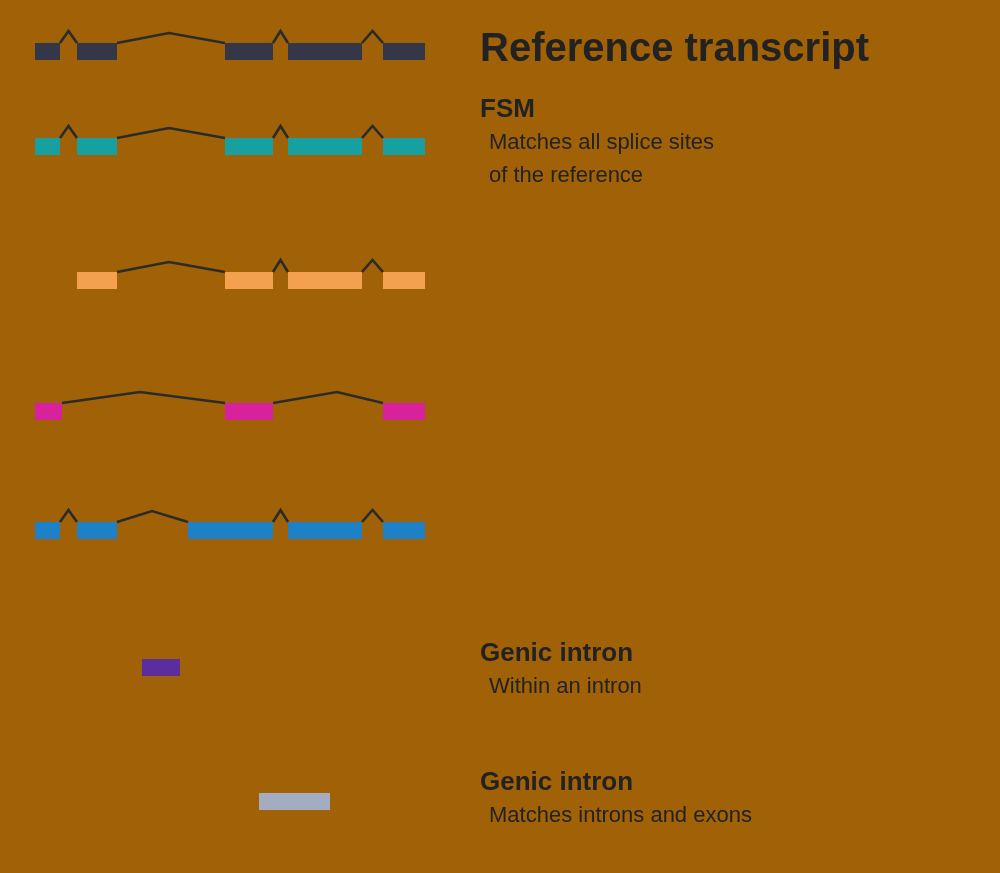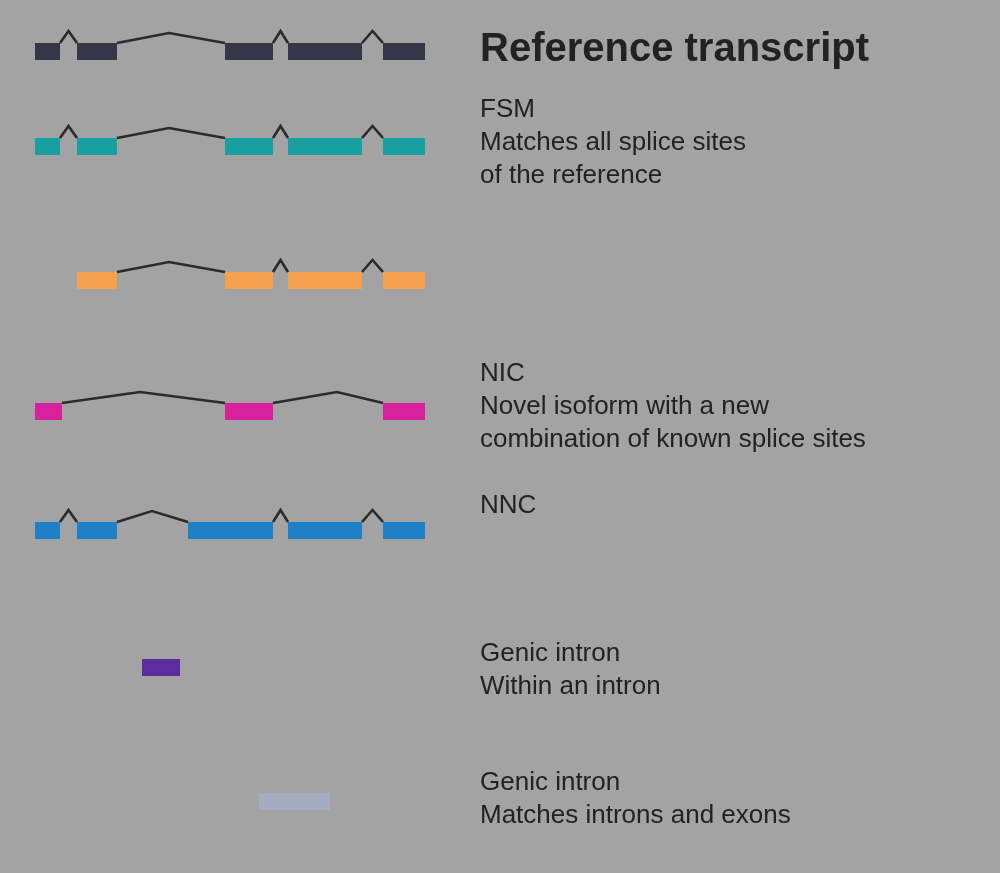--- a/index.html
+++ b/index.html
@@ -5,21 +5,21 @@
   html, body {
     margin: 0;
     padding: 0;
     background: #ffffff;
     font-family: "Liberation Sans", sans-serif;
   }
   .figure {
     position: relative;
     width: 1000px;
     height: 873px;
-    background: #a3a3a3;
+    background: #a16207;
     overflow: hidden;
   }
   .diagram {
     position: absolute;
     left: 0;
     width: 440px;
     height: 44px;
     display: block;
   }
   .textblock {
@@ -35,28 +35,29 @@
     width: 510px;
     font-size: 40px;
     line-height: 46px;
     font-weight: 700;
     color: #222222;
     letter-spacing: 0px;
   }
   .cat-label {
     font-size: 26px;
     line-height: 33px;
-    font-weight: 400;
+    font-weight: 700;
     color: #222222;
   }
   .cat-desc-line {
-    font-size: 26px;
+    font-size: 22px;
     line-height: 33px;
     font-weight: 400;
     color: #222222;
+    margin-left: 9px;
   }
 </style>
 </head>
 <body>
 
 <div class="figure">
 
   <svg class="diagram" viewBox="0 0 440 44" style="top: 28px;">
       <polyline points="60,15 68.5,3 77,15" fill="none" stroke="#2b2b2b" stroke-width="2.6"></polyline>
       <polyline points="117,15 169,5 225,15" fill="none" stroke="#2b2b2b" stroke-width="2.6"></polyline>
@@ -117,28 +118,22 @@
 
   <div class="textblock" style="top:92px">
     <div class="cat-label">FSM</div>
     <div class="cat-desc-line">Matches all splice sites</div>
     <div class="cat-desc-line">of the reference</div>
   </div>
 
   <div class="textblock" style="top:223px">
   </div>
 
-  <div class="textblock" style="top:356px">
-    <div class="cat-label">NIC</div>
-    <div class="cat-desc-line">Novel isoform with a new</div>
-    <div class="cat-desc-line">combination of known splice sites</div>
-  </div>
 
   <div class="textblock" style="top:488px">
-    <div class="cat-label">NNC</div>
   </div>
 
   <div class="textblock" style="top:636px">
     <div class="cat-label">Genic intron</div>
     <div class="cat-desc-line">Within an intron</div>
   </div>
 
   <div class="textblock" style="top:765px">
     <div class="cat-label">Genic intron</div>
     <div class="cat-desc-line">Matches introns and exons</div>

